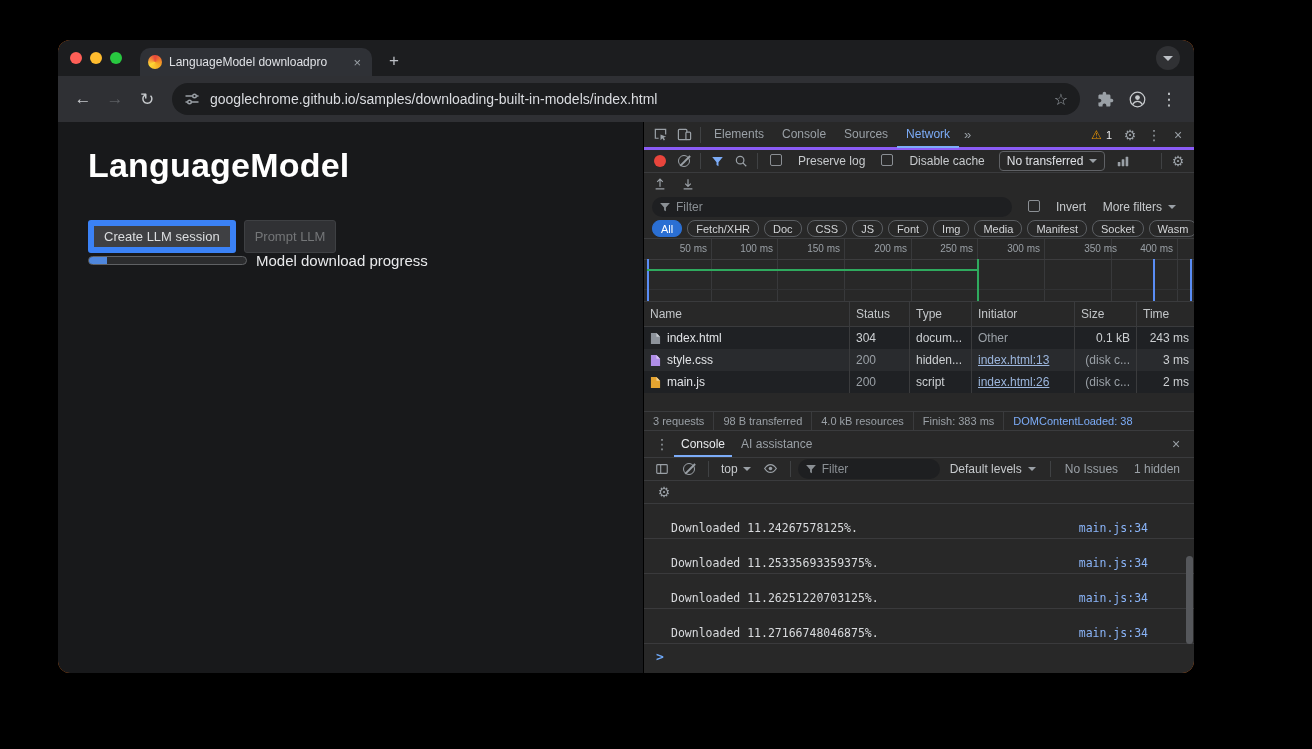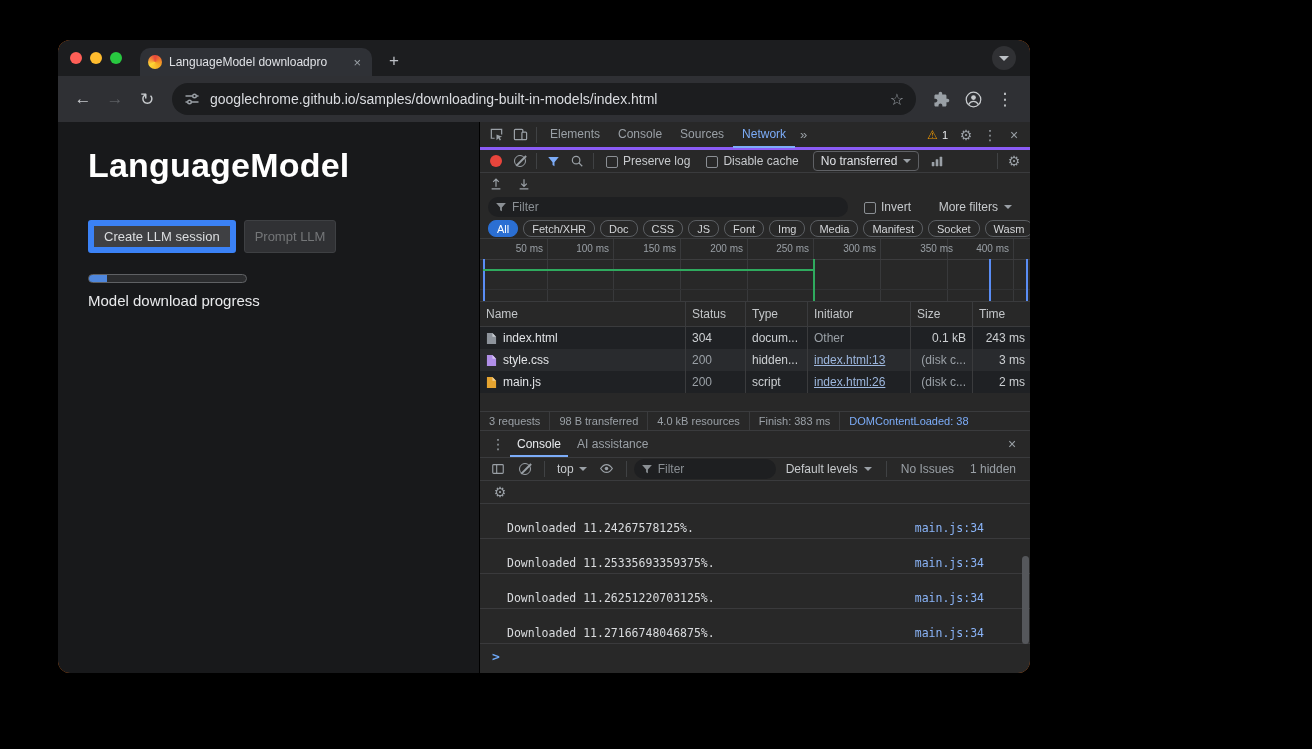--- a/index.html
+++ b/index.html
@@ -1,21 +1,21 @@
 <!DOCTYPE html>
 <html><head>
 <meta charset="utf-8">
 <style>
   * { margin:0; padding:0; box-sizing:border-box; }
   html,body { width:1312px; height:749px; background:#000; overflow:hidden;
               font-family:"Liberation Sans", sans-serif; }
   .stage { position:relative; width:1312px; height:749px; background:#000; }
 
   
-  .window { position:absolute; left:58px; top:40px; width:972px; height:633px;
+  .window { position:absolute; left:58px; top:40px; width:1136px; height:633px;
             border-radius:12px; overflow:hidden; background:#f97316;
             box-shadow:0 24px 70px rgba(0,0,0,.65); }
 
   
   .tabstrip { height:36px; background:#1c1d1f; position:relative; display:flex; align-items:flex-end; }
   .lights { position:absolute; left:12px; top:12px; display:flex; gap:8px; }
   .light { width:12px; height:12px; border-radius:50%; }
   .light.r { background:#ff5f57; } .light.y { background:#febc2e; } .light.g { background:#28c840; }
   .tab { margin-left:82px; width:232px; height:28px; background:#2f3136; border-radius:10px 10px 0 0;
          display:flex; align-items:center; padding:0 8px; gap:7px; }
@@ -42,21 +42,21 @@
   .star { color:#9aa0a6; font-size:16px; }
 
   
   .content { display:flex; height:551px; }
   .pagearea { width:645px; position:relative; background:#18191b; }
   .pagearea h1 { position:absolute; left:30px; top:24px; font-size:34px; font-weight:700; color:#fff; letter-spacing:.2px; }
   .btnrow { position:absolute; left:30px; top:98px; display:flex; gap:8px; }
   .btnrow button { font-family:"Liberation Sans",sans-serif; font-size:13px; border-radius:3px; padding:3px 10px; }
   .btn-create { background:#3f4043; color:#dcdee0; border:6px solid #3b82f6; }
   .btn-prompt { background:#303134; color:#747678; border:1px solid #3e4043; }
-  .progressrow { position:absolute; left:30px; top:152px; display:flex; align-items:flex-start; gap:9px;flex-direction:column; }
+  .progressrow { position:absolute; left:30px; top:130px; display:flex; align-items:center; gap:9px; }
   .progress { width:159px; height:9px; border-radius:5px; background:#2b2c2e; border:1px solid #5f6164; overflow:hidden; }
   .progress-fill { height:100%; background:#4f87dd; }
   .plabel { font-size:15px; color:#e9eaec; }
 
   
   .devtools { width:551px; background:#282828; border-left:1px solid #000; color:#dfe1e5;
               display:flex; flex-direction:column; position:relative; font-size:12px; }
   .vd { width:1px; height:16px; background:#404244; margin:0 4px; flex:0 0 auto; }
   .spacer { flex:1; }
   .ibtn { width:24px; height:22px; display:flex; align-items:center; justify-content:center; flex:0 0 auto;
@@ -68,21 +68,21 @@
   .moretabs { color:#9aa0a6; font-size:13px; padding:0 5px; }
   .warn { display:flex; align-items:center; gap:4px; padding:0 6px; }
   .wicon { color:#f29900; font-size:12px; }
   .wcount { color:#e8eaed; font-size:11px; }
 
   .dt-nettoolbar { height:28px; display:flex; align-items:center; padding:0 4px; border-bottom:1px solid #3a3b3d; }
   .rec { width:12px; height:12px; border-radius:50%; background:#e8453c; }
   .block { width:12px; height:12px; border:1.5px solid #9aa0a6; border-radius:50%; position:relative; }
   .block::after { content:''; position:absolute; left:-1.5px; top:3.8px; width:14px; height:1.5px;
                   background:#9aa0a6; transform:rotate(-45deg); }
-  .cbgroup { display:flex; align-items:flex-end; gap:5px; margin:0 8px; flex:0 0 auto; }
+  .cbgroup { display:flex; align-items:flex-start; gap:16px; margin:0 8px; flex:0 0 auto; }
   .cb { width:12px; height:12px; border:1.5px solid #8b8f94; border-radius:2px; }
   .cblabel { color:#c7cacd; }
   .throttle { display:flex; align-items:center; gap:6px; border:1px solid #5f6165; border-radius:4px;
               padding:2px 7px; margin:0 6px; color:#dfe1e5; }
 
   .dt-harrow { height:22px; display:flex; align-items:center; padding:0 4px; gap:4px; }
 
   .dt-filterrow { height:30px; display:flex; align-items:center; padding:0 8px; }
   .filterbox { position:relative; height:20px; background:#1e1f21; border-radius:10px; display:flex; align-items:center; padding:0 8px 0 24px; }
   .filterbox.netf { width:360px; }

